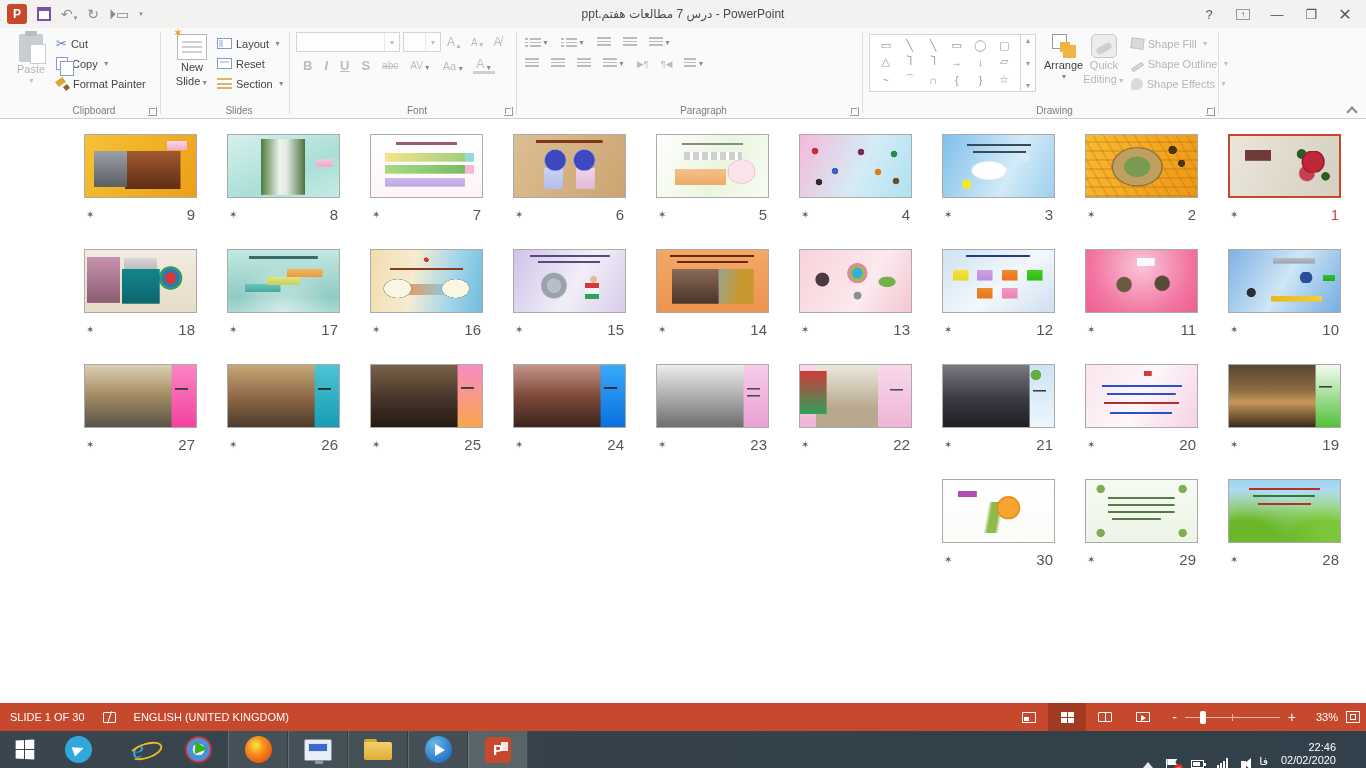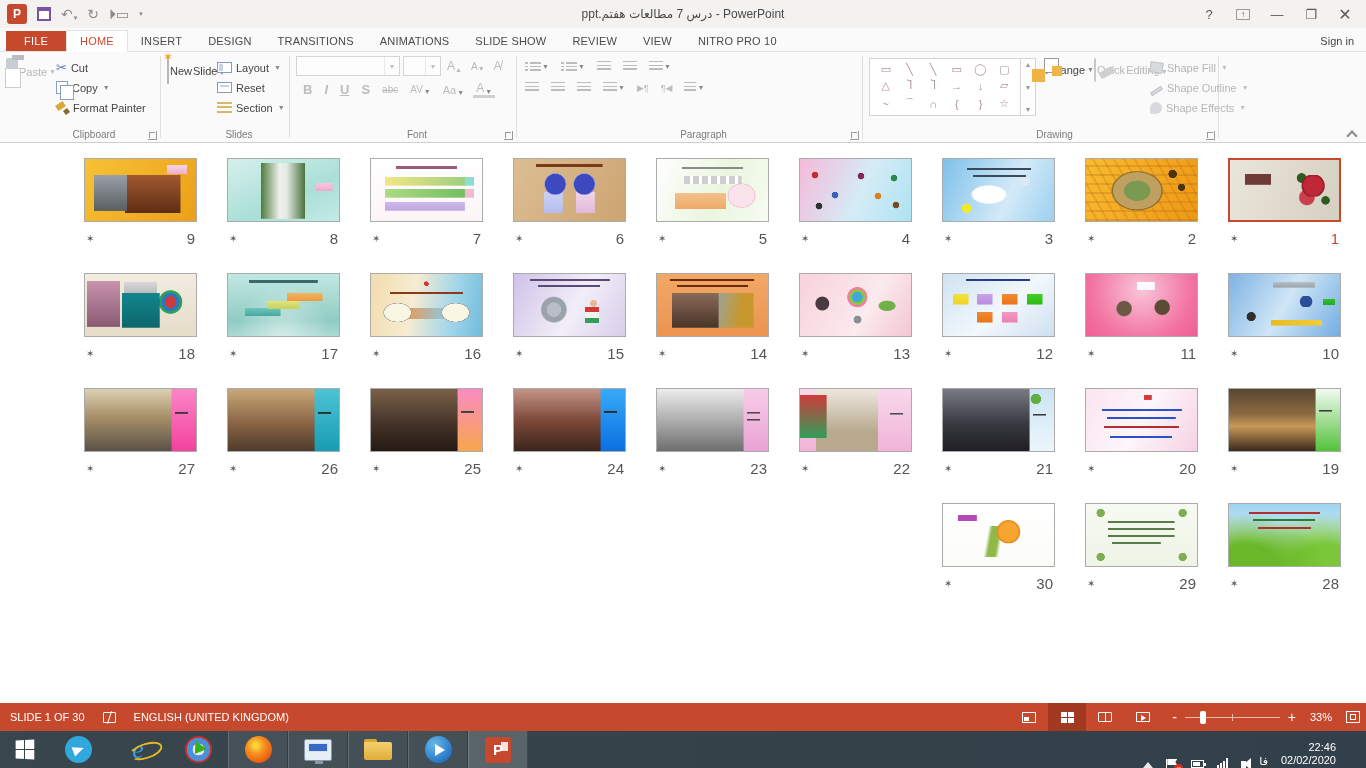--- a/index.html
+++ b/index.html
@@ -35,21 +35,21 @@
 
   
   .ribbon { height:91px; background:#fbfafa; border-bottom:1px solid #d0cfce; display:flex; position:relative; }
   .rgroup { position:relative; padding:4px 4px 16px 6px; display:flex; align-items:flex-start; }
   .rsep { width:1px; background:#e0dfde; margin:4px 0; }
   .glabel { position:absolute; bottom:2px; left:0; right:0; text-align:center; font-size:10px; color:#7c7b7a;margin-left:28px; }
   .launcher { position:absolute; bottom:2px; right:3px; width:9px; height:9px;
     border-right:1px solid #9a9a9a; border-bottom:1px solid #9a9a9a; }
   .launcher:before { content:""; position:absolute; left:1px; top:1px; width:5px; height:5px;
     border-left:1px solid #9a9a9a; border-top:1px solid #9a9a9a; }
-  .bigbtn { display:flex; flex-direction:row; align-items:center; justify-content:flex-start;
+  .bigbtn { display:flex; flex-direction:column; align-items:center; justify-content:flex-start;
     font-size:11px; color:#444; width:50px; gap:1px; padding-top:2px; line-height:1.15; text-align:center; }
   .bigbtn.dis { color:#b6b6b6; }
   .smallcol { display:flex; flex-direction:column; justify-content:flex-start; gap:3px; padding-top:3px; }
   .srow { display:flex; align-items:center; gap:4px; font-size:11px; color:#444; height:17px; white-space:nowrap; }
   .srow.dis { color:#b6b6b6; }
   .dd { font-size:7px; color:#8a8a8a; margin-left:1px; }
   .dis .dd { color:#c0c0c0; }
 
   
   .ic-paste { width:24px; height:28px; background:#c9ccd1; border-radius:2px; position:relative; }
@@ -133,21 +133,21 @@
   .vr { width:14px; height:10px; border:1px solid #fff; border-radius:1px; position:relative; }
   .vr:before { content:""; position:absolute; left:6px; top:0; bottom:0; width:1px; background:#fff; }
   .vp { width:14px; height:10px; border:1px solid #fff; position:relative; }
   .vp:before { content:""; position:absolute; left:4px; top:2px; width:0; height:0;
     border-left:5px solid #fff; border-top:3px solid transparent; border-bottom:3px solid transparent; }
   .zoomctl { display:flex; align-items:center; gap:8px; margin:0 8px 0 10px; }
   .zoomsign { font-size:14px; }
   .ztrack { width:95px; height:1px; background:#e8b8a8; position:relative; }
   .ztrack .notch { position:absolute; left:50%; top:-3px; width:1px; height:7px; background:#e8b8a8; }
   .ztrack .thumbz { position:absolute; left:16%; top:-6px; width:6px; height:13px; background:#fff; border-radius:2px; }
-  .zoompct { width:34px; text-align:center; }
+  .zoompct { width:34px; text-align:right; }
   .ic-fit { width:14px; height:12px; border:1px solid #fff; position:relative; margin-left:8px; }
   .ic-fit:before { content:""; position:absolute; left:3px; top:2px; right:3px; bottom:2px; border:1px solid #fff; }
 
   
   .taskbar { height:37px; background:linear-gradient(90deg,#39464e,#354249 40%,#31404a); display:flex; align-items:stretch; }
   .tb-start { width:48px; display:flex; align-items:center; justify-content:center; }
   .winlogo { display:grid; grid-template-columns:9px 9px; grid-template-rows:9px 9px; gap:1px; transform:perspective(40px) rotateY(-12deg); }
   .winlogo div { background:#fff; }
   .tb-btn { width:60px; display:flex; align-items:center; justify-content:center; margin:0; }
   .tb-btn.open { background:rgba(255,255,255,.07); border-left:1px solid rgba(255,255,255,.16); border-right:1px solid rgba(0,0,0,.25); }
@@ -213,36 +213,20 @@
       <div class="wc">?</div>
       <div class="wc">
           <span class="ribbon-display">↑</span>
         </div>
       <div class="wc">—</div>
       <div class="wc">❐</div>
       <div class="wc close">✕</div>
     </div>
   </div>
 
-  <div class="tabrow">
-
-    <span id="tabs-mount" style="display:flex;align-items:flex-end;">
-        <div class="tab file">FILE</div>
-        <div class="tab active">HOME</div>
-        <div class="tab">INSERT</div>
-        <div class="tab">DESIGN</div>
-        <div class="tab">TRANSITIONS</div>
-        <div class="tab">ANIMATIONS</div>
-        <div class="tab">SLIDE SHOW</div>
-        <div class="tab">REVIEW</div>
-        <div class="tab">VIEW</div>
-        <div class="tab">NITRO PRO 10</div>
-      </span>
-    <div class="signin">Sign in</div>
-  </div>
 
   <div class="ribbon">
 
     <div class="rgroup" style="width:160px;">
       <div class="bigbtn dis">
         <div class="ic-paste"></div>
         <span>Paste</span>
           <span class="dd">▼</span>
       </div>
       <div class="smallcol">

